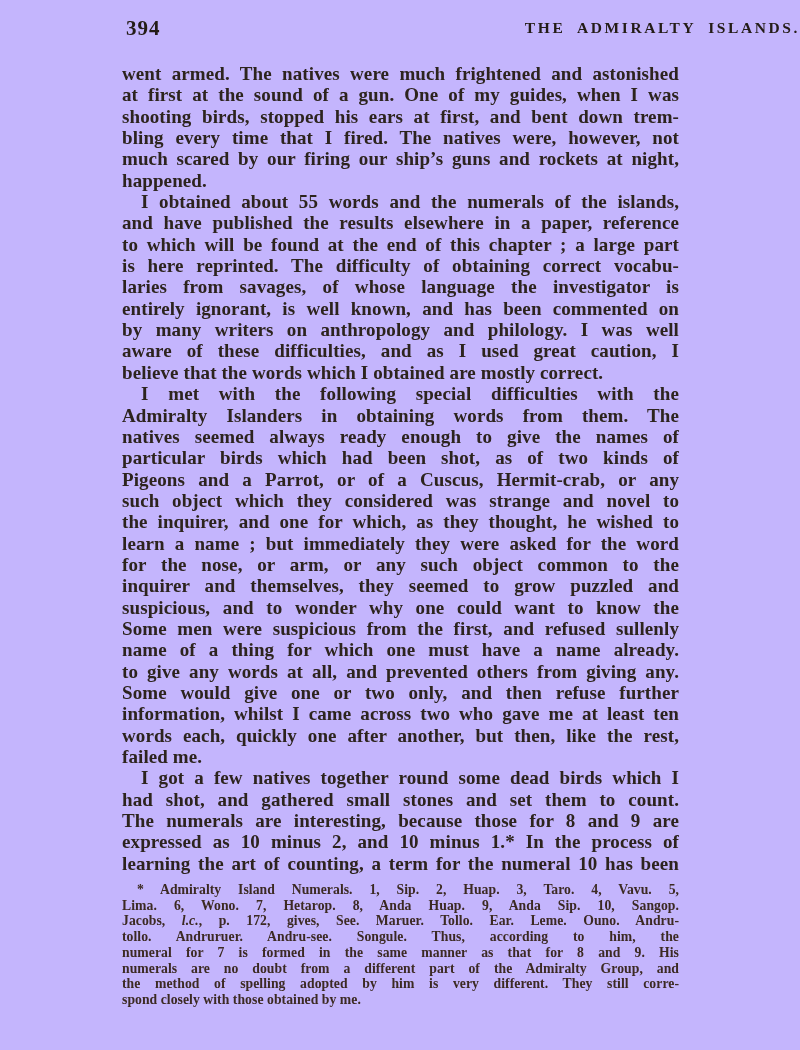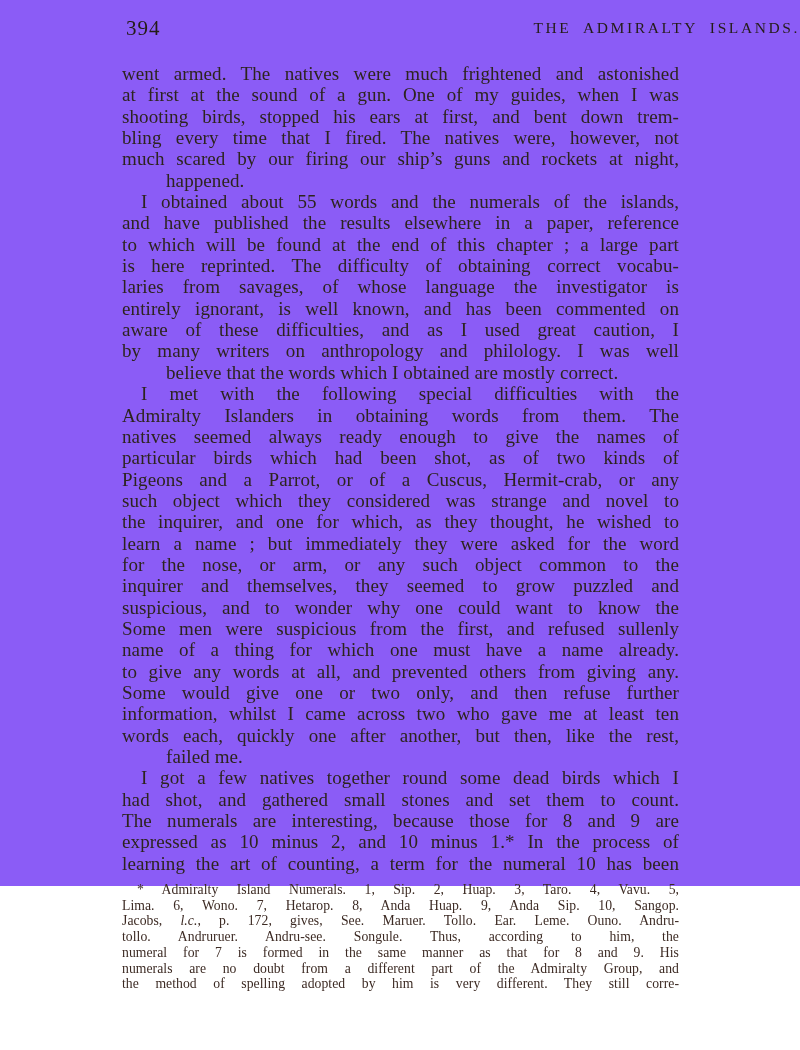--- a/index.html
+++ b/index.html
@@ -4,23 +4,24 @@
 <style>
   html, body { margin: 0; padding: 0; }
   body {
     width: 800px; height: 1050px;
     background: #ffffff;
     font-family: "Liberation Serif", "DejaVu Serif", serif;
     overflow: hidden;
   }
   .page {
     position: absolute; inset: 0;
-    width: 800px; height: 886px;
-    background: #8b5cf6;
+    width: 800px; height: 1050px;
+    background: #c4b5fd;
     color: #2d241e;
+    font-weight: bold;
   }
   .running-header {
     position: absolute; top: 14px; left: 0; right: 0; height: 28px;
   }
   .page-number {
     position: absolute; left: 126px; top: 2px;
     font-size: 21px; letter-spacing: 1px; color: #241c17;
   }
   .head-title {
     display: block; text-align: right;
@@ -30,21 +31,21 @@
   .text-column {
     position: absolute; left: 122px; top: 63px; width: 557px;
   }
   .para { margin: 0; }
   .line {
     font-size: 19px; line-height: 21.35px;
     text-align: justify; text-align-last: justify;
     color: #2d241e;
     letter-spacing: 0.1px;
   }
-  .line.flush { text-align-last: left; margin-left: 44px; }
+  .line.flush { text-align-last: left; }
   .line.indent { text-indent: 19px; }
   .footnote { margin-top: 8px; }
   .footnote .line {
     font-size: 13.7px; line-height: 15.7px;
     color: #3c2a23;
     letter-spacing: 0.05px;
   }
   .footnote .line.indent { text-indent: 15px; }
 </style>
 </head>
@@ -66,22 +67,22 @@
         <div class="line">much scared by our firing our ship’s guns and rockets at night,</div>
         <div class="line flush">happened.</div>
       </div>
     <div class="para">
         <div class="line indent">I obtained about 55 words and the numerals of the islands,</div>
         <div class="line">and have published the results elsewhere in a paper, reference</div>
         <div class="line">to which will be found at the end of this chapter ; a large part</div>
         <div class="line">is here reprinted.  The difficulty of obtaining correct vocabu-</div>
         <div class="line">laries from savages, of whose language the investigator is</div>
         <div class="line">entirely ignorant, is well known, and has been commented on</div>
+        <div class="line">by many writers on anthropology and philology.  I was well</div>
         <div class="line">aware of these difficulties, and as I used great caution, I</div>
-        <div class="line">by many writers on anthropology and philology.  I was well</div>
         <div class="line flush">believe that the words which I obtained are mostly correct.</div>
       </div>
     <div class="para">
         <div class="line indent">I met with the following special difficulties with the</div>
         <div class="line">Admiralty Islanders in obtaining words from them.  The</div>
         <div class="line">natives seemed always ready enough to give the names of</div>
         <div class="line">particular birds which had been shot, as of two kinds of</div>
         <div class="line">Pigeons and a Parrot, or of a Cuscus, Hermit-crab, or any</div>
         <div class="line">such object which they considered was strange and novel to</div>
         <div class="line">the inquirer, and one for which, as they thought, he wished to</div>
@@ -105,16 +106,17 @@
         <div class="line">learning the art of counting, a term for the numeral 10 has been</div>
       </div>
     <div class="para footnote">
         <div class="line indent">* Admiralty Island Numerals. 1, Sip. 2, Huap. 3, Taro. 4, Vavu. 5,</div>
         <div class="line">Lima. 6, Wono. 7, Hetarop. 8, Anda Huap. 9, Anda Sip. 10, Sangop.</div>
         <div class="line">Jacobs, <i>l.c.</i>, p. 172, gives, See. Maruer. Tollo. Ear. Leme. Ouno. Andru-</div>
         <div class="line">tollo. Andruruer. Andru-see. Songule. Thus, according to him, the</div>
         <div class="line">numeral for 7 is formed in the same manner as that for 8 and 9.  His</div>
         <div class="line">numerals are no doubt from a different part of the Admiralty Group, and</div>
         <div class="line">the method of spelling adopted by him is very different.  They still corre-</div>
+        <div class="line flush">spond closely with those obtained by me.</div>
       </div>
   </div>
 
 </div>
 
 </body></html>

